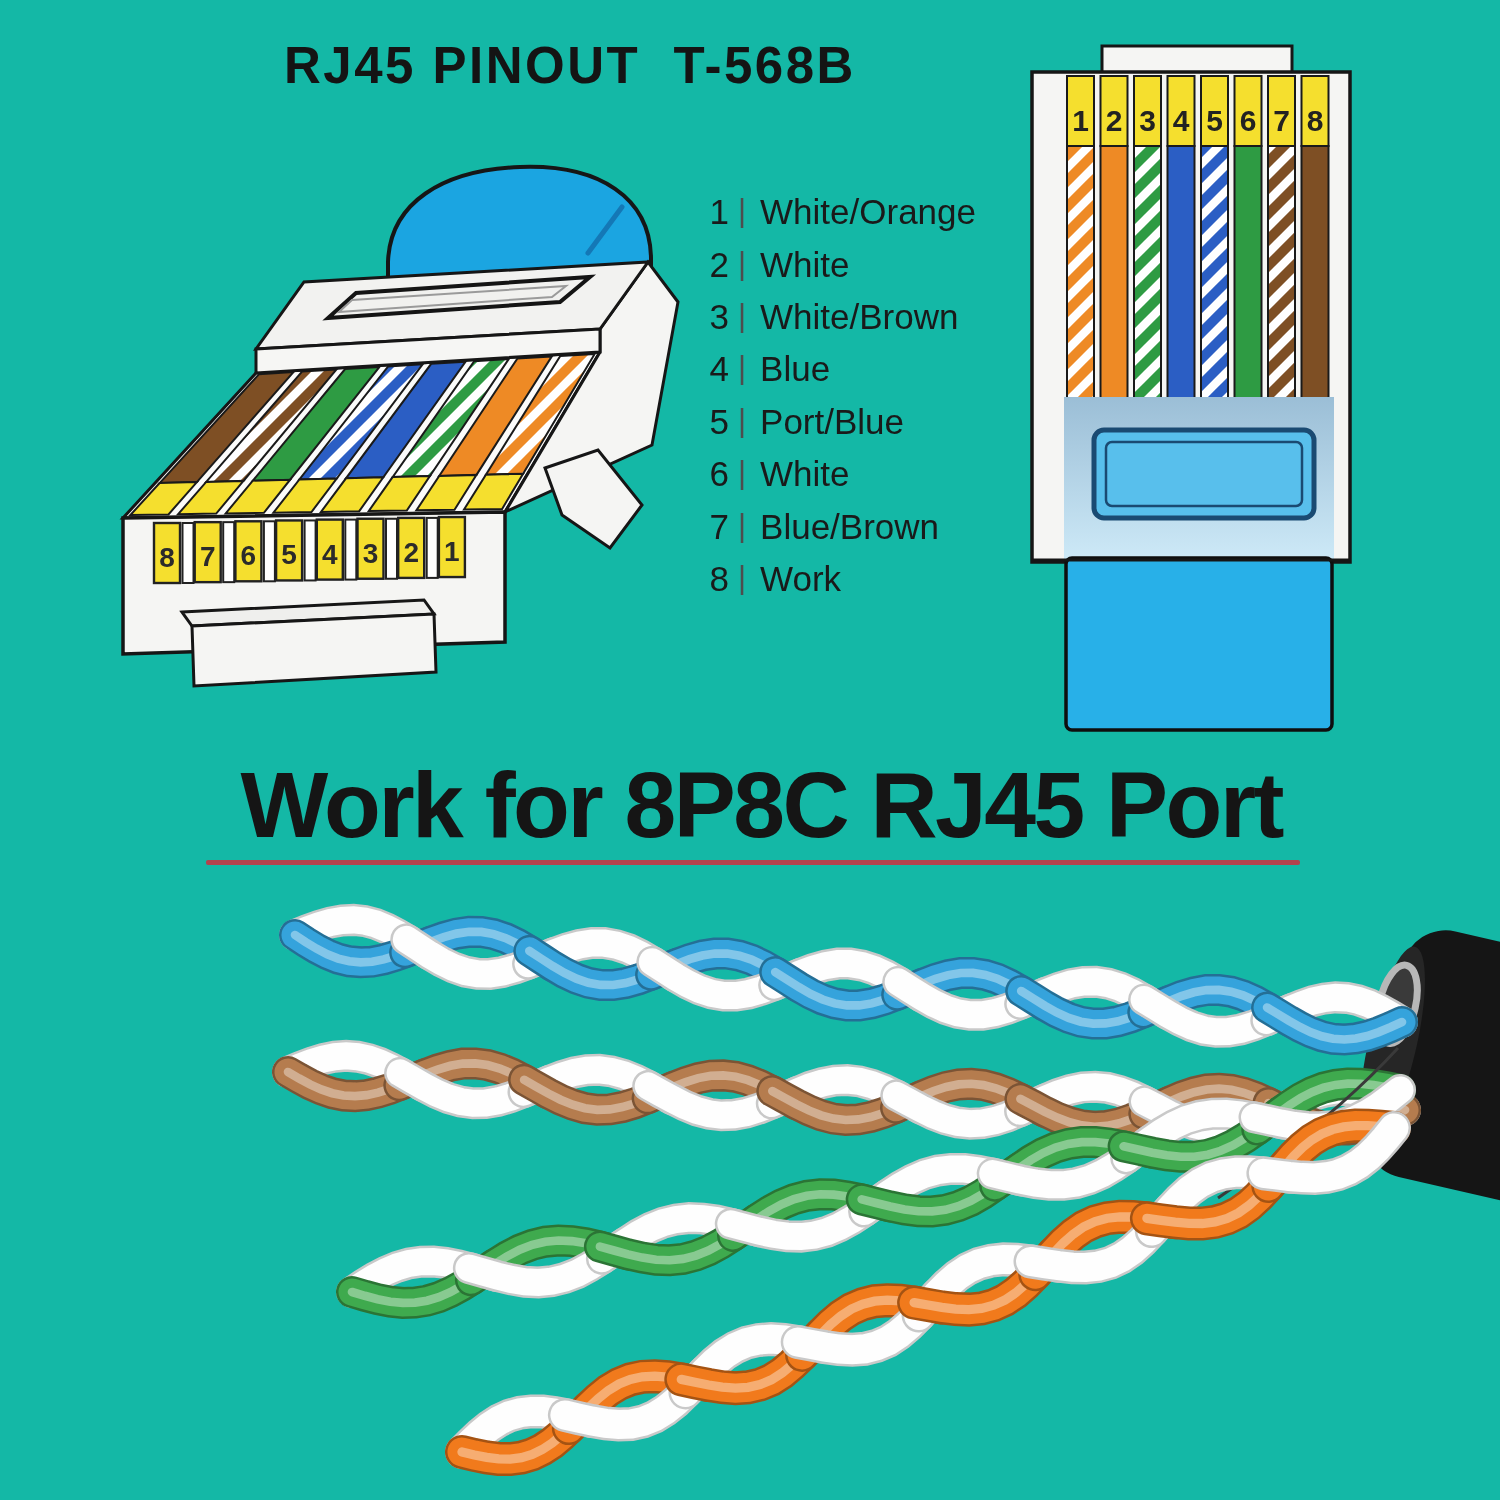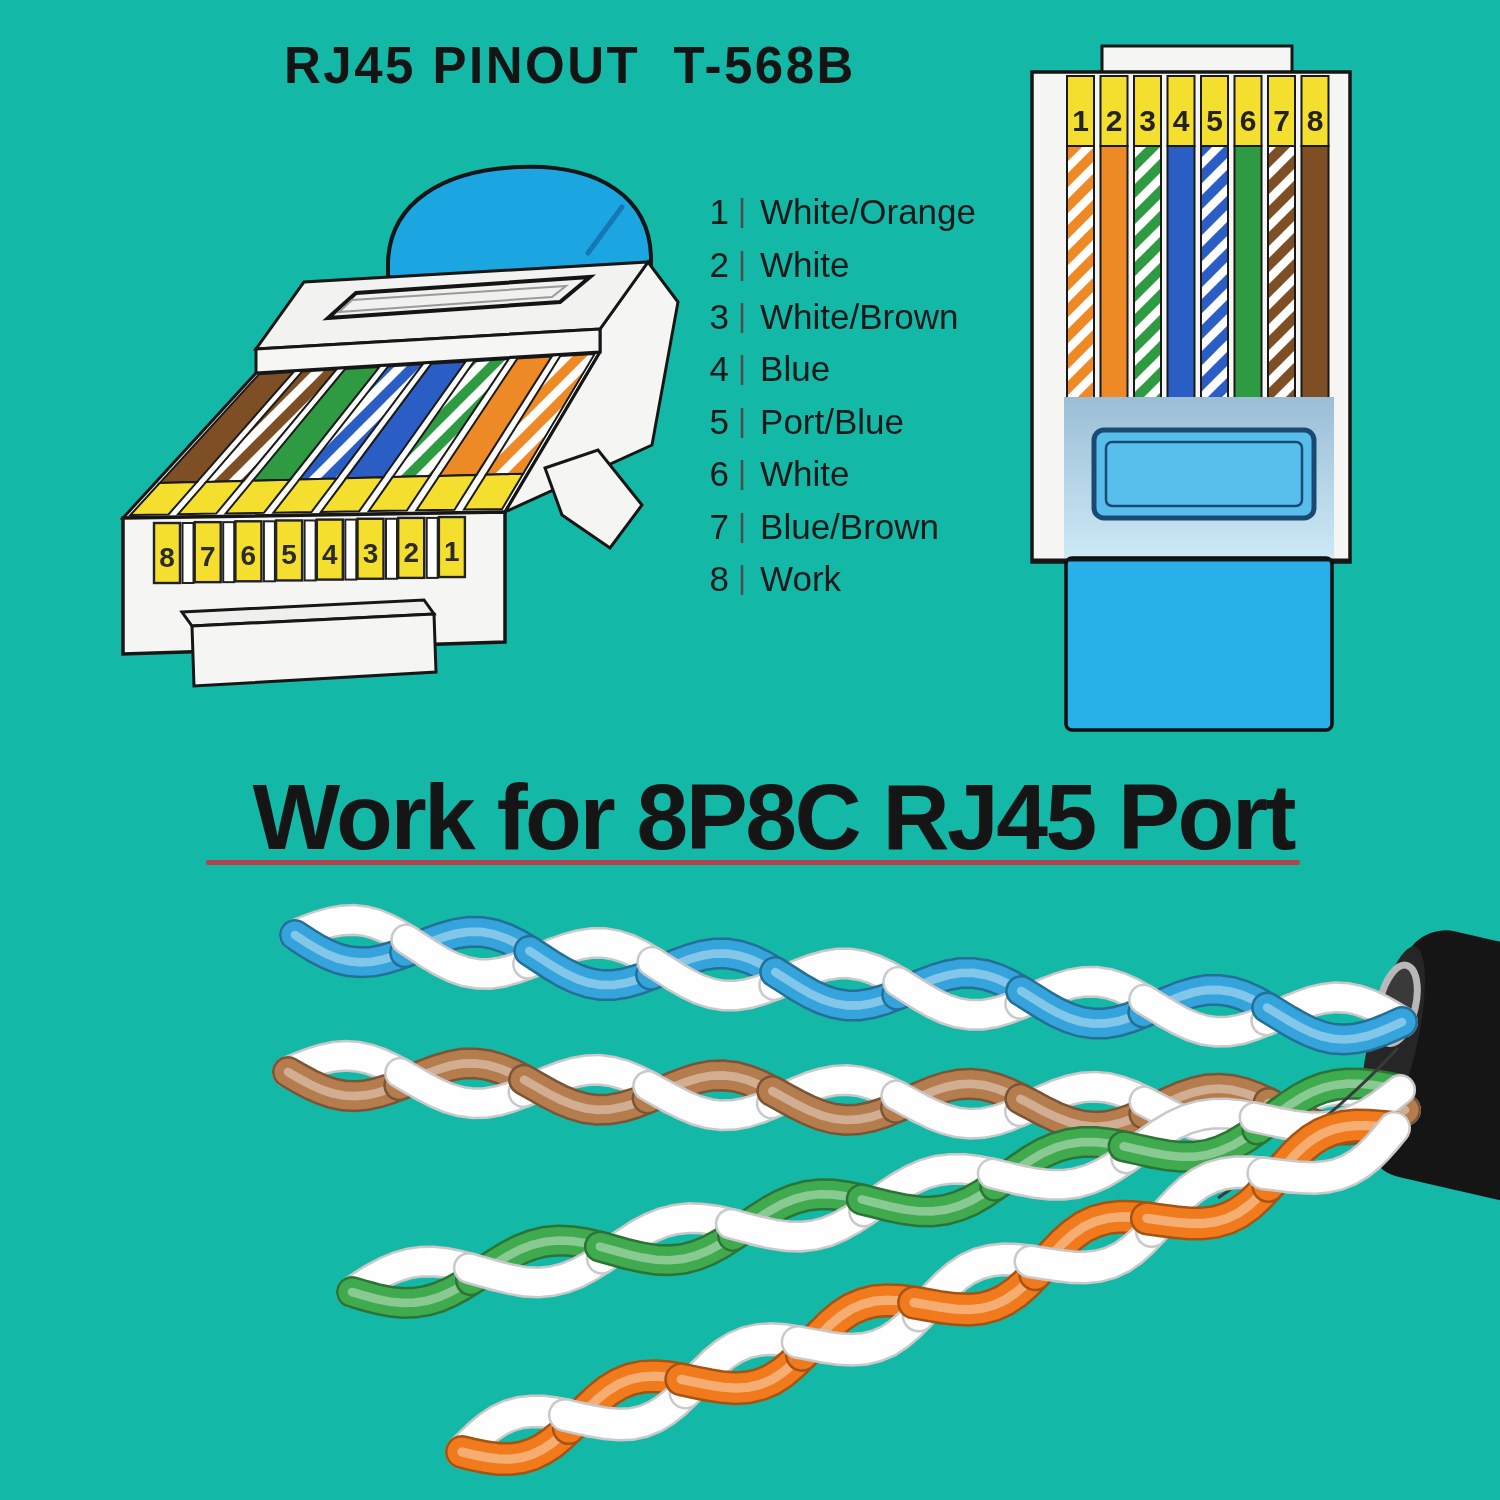--- a/index.html
+++ b/index.html
@@ -6,21 +6,21 @@
   .stage{position:relative;width:1500px;height:1500px;background:#14b8a6;overflow:hidden;
          font-family:"Liberation Sans",sans-serif;}
   #diagram-svg{position:absolute;left:0;top:0;}
   #photo-svg{position:absolute;left:0;top:860px;}
   .pinout-title{position:absolute;left:284px;top:36px;margin:0;font-size:51px;font-weight:700;
                 letter-spacing:2.5px;color:#141414;white-space:pre;}
   .pin-list{position:absolute;left:697px;top:186px;}
   .pin-row{display:flex;align-items:center;height:52.4px;font-size:35px;color:#1a1a1a;font-weight:500;}
   .pin-num{display:inline-block;width:32px;text-align:right;}
   .pin-sep{color:#4d4d4d;font-size:31px;margin:0 14px 0 9px;transform:translateY(-1px);}
-  .banner-title{position:absolute;top:748px;left:50%;transform:translateX(-49.3%);margin:16px;
+  .banner-title{position:absolute;top:748px;left:50%;transform:translateX(-49.3%);margin:4px;
                 font-size:93px;font-weight:700;letter-spacing:-2.5px;color:#151515;white-space:pre;}
   .banner-underline{position:absolute;left:206px;top:860px;width:1094px;height:4.5px;border-radius:2px;}
 </style>
 </head>
 <body>
 
 <div class="stage">
   <h1 class="pinout-title">RJ45 PINOUT  T-568B</h1>
 
   <svg id="diagram-svg" width="1500" height="770" viewBox="0 0 1500 770">

